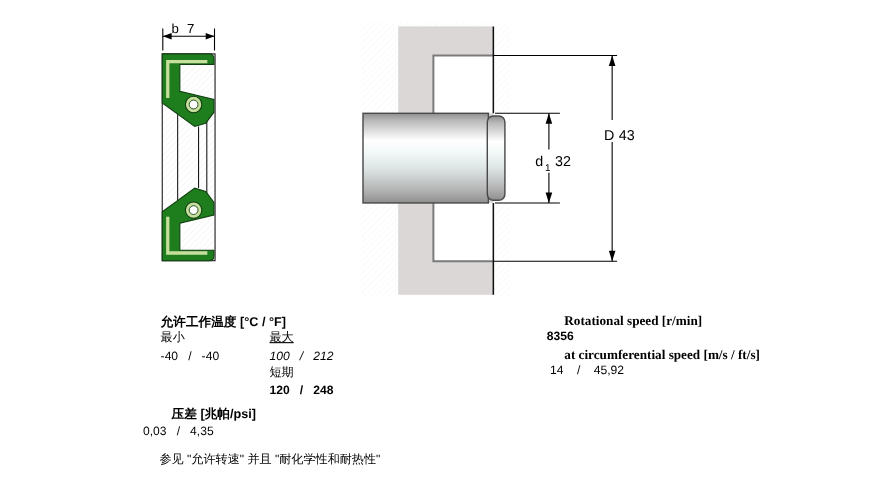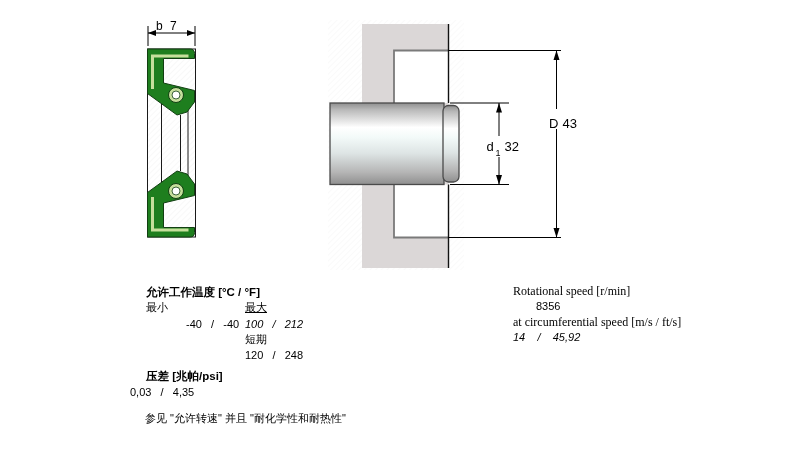--- a/index.html
+++ b/index.html
@@ -4,21 +4,21 @@
 <style>
   html,body{margin:0;padding:0;}
   body{
     width:800px;height:450px;position:relative;background:#ffffff;
     font-family:"Liberation Sans","DejaVu Sans",sans-serif;color:#000;
     overflow:hidden;
   }
   .abs{position:absolute;}
   .t{font-size:11px;line-height:13px;white-space:pre;}
   .hd-cjk{font-size:11.5px;font-weight:bold;white-space:pre;}
-  .hd-en{font-size:12px;font-weight:normal;white-space:pre;font-family:"Liberation Serif","DejaVu Serif",serif;}
+  .hd-en{font-size:12px;font-weight:bold;white-space:pre;font-family:"Liberation Serif","DejaVu Serif",serif;}
   svg text{font-family:"Liberation Sans","DejaVu Sans",sans-serif;fill:#000;}
 </style>
 </head>
 <body>
 
 <svg class="abs" style="left:138px;top:12px;" width="86" height="236" viewBox="138 12 86 236">
   <defs>
     <pattern id="hatchA" width="4" height="4" patternUnits="userSpaceOnUse" patternTransform="rotate(45)">
       <line x1="0" y1="0" x2="0" y2="4" stroke="#000" stroke-opacity="0.05" stroke-width="1"></line>
     </pattern>
@@ -104,26 +104,26 @@
     <polygon points="499,184.5 496,175 502,175" fill="#000" stroke="none"></polygon>
   </g>
   <text x="486.5" y="151" font-size="13">d</text>
   <text x="495.5" y="155.5" font-size="9">1</text>
   <text x="504.5" y="151" font-size="13">32</text>
 </svg>
 
 <div class="abs hd-cjk" style="left:146px;top:285px;">允许工作温度 [°C / °F]</div>
 <div class="abs t" style="left:146px;top:301px;">最小</div>
 <div class="abs t" style="left:245px;top:301px;text-decoration:underline;">最大</div>
-<div class="abs t" style="left:146px;top:318px;margin-left:40px;">-40   /   -40</div>
+<div class="abs t" style="left:146px;top:318px;">-40   /   -40</div>
 <div class="abs t" style="left:245px;top:318px;font-style:italic;">100   /   212</div>
 <div class="abs t" style="left:245px;top:333px;text-align:right;">短期</div>
-<div class="abs t" style="left:245px;top:349px;">120   /   248</div>
+<div class="abs t" style="left:245px;top:349px;font-weight:bold;">120   /   248</div>
 
-<div class="abs hd-cjk" style="left:146px;top:369px;">压差 [兆帕/psi]</div>
+<div class="abs hd-cjk" style="left:156px;top:369px;">压差 [兆帕/psi]</div>
 <div class="abs t" style="left:130px;top:386px;">0,03   /   4,35</div>
 
 <div class="abs t" style="left:145px;top:412px;">参见 "允许转速" 并且 "耐化学性和耐热性"</div>
 
 <div class="abs hd-en" style="left:513px;top:284px;">Rotational speed [r/min]</div>
-<div class="abs t" style="left:536px;top:300px;">8356</div>
+<div class="abs t" style="left:497px;top:300px;font-weight:bold;">8356</div>
 <div class="abs hd-en" style="left:513px;top:315px;text-align:center;">at circumferential speed [m/s / ft/s]</div>
-<div class="abs t" style="left:513px;top:331px;font-style:italic;">14    /    45,92</div>
+<div class="abs t" style="left:500px;top:331px;">14    /    45,92</div>
 
 </body></html>

